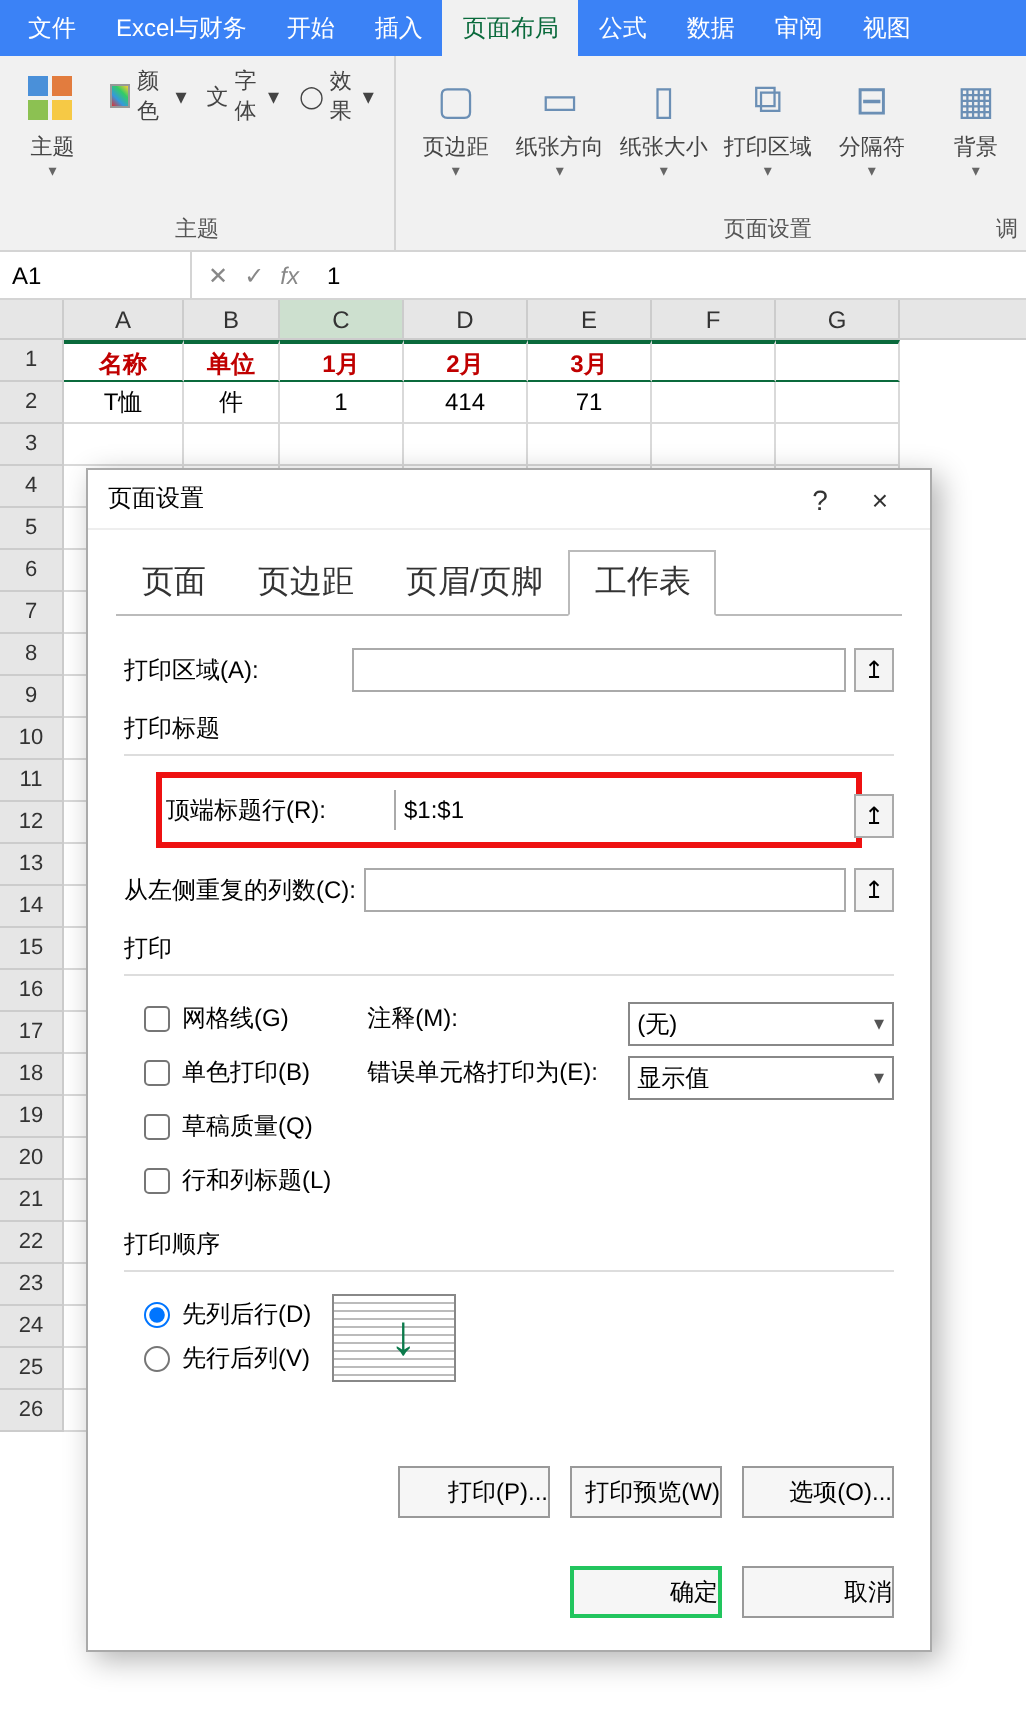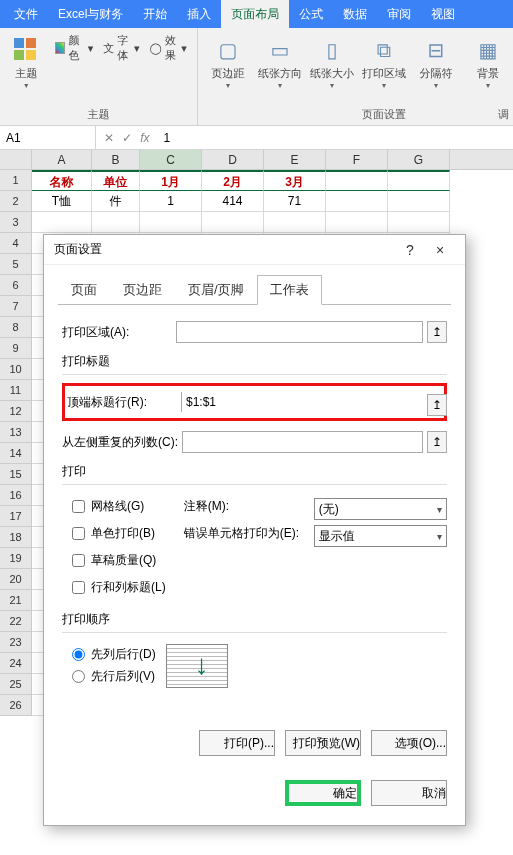--- a/index.html
+++ b/index.html
@@ -40,45 +40,45 @@
 .cell { border-right:1px solid #d9d9d9; border-bottom:1px solid #d9d9d9; font-size:12px; text-align:center; line-height:20px; }
 .hdrcell { font-weight:bold; color:#c00000; background:#fff; border-top:2px solid #0a6a3c; border-bottom:1px solid #0a6a3c; }
 .hdrcell:first-of-type { border-left:2px solid #0a6a3c;}
 
 
 .dialog { position:absolute; left:43px; top:234px; width:423px; height:592px; background:#fff; border:1px solid #aaa; box-shadow: 4px 4px 14px rgba(0,0,0,0.3); font-size:12px; }
 .dlg-title { height:30px; display:flex; align-items:center; padding:0 10px; border-bottom:1px solid #eee; }
 .dlg-title .t { flex:1; }
 .dlg-title .q, .dlg-title .x { width:30px; text-align:center; font-size:14px; color:#333; cursor:pointer;}
 .tabs { display:flex; padding: 10px 14px 0 14px; }
-.tab { padding:5px 12px; border:1px solid transparent; font-size:13px; color:#333; cursor:pointer;}
+.tab { padding:5px 12px; border:1px solid transparent; font-size:16px; color:#333; cursor:pointer;}
 .tab.active { border:1px solid #bbb; border-bottom:1px solid #fff; background:#fff;}
 .tabline { height:1px; background:#bbb; margin: -1px 14px 0 14px; }
 .dlg-body { padding: 10px 18px; }
 .field-row { display:flex; align-items:center; margin:6px 0; gap:4px;}
 .field-row label { min-width:110px; }
 .tinput { flex:1; height:22px; border:1px solid #aaa; padding:0 4px; font-size:12px;}
 .refbtn { width:20px; height:22px; border:1px solid #aaa; background:#f4f4f4; display:flex; align-items:center; justify-content:center; cursor:pointer;}
 .section-lbl { margin:10px 0 4px; }
 .hr { height:1px; background:#ddd; margin:2px 0 8px;}
-.redbox { border:3px solid #e11; padding:6px 8px 6px 2px; margin:2px 0 8px; display:flex; align-items:center; gap:4px;}
+.redbox { border:3px solid #e11; padding:6px 8px 6px 2px; margin:2px 16px 8px; display:flex; align-items:center; gap:4px;}
 .chk { display:flex; align-items:center; gap:6px; margin:5px 0 5px 10px; }
 .chk input { width:13px; height:13px;}
 .sel-row { display:flex; margin:5px 0;}
 .sel-row label { width:130px; margin-left:0;}
 .dropdown { flex:1; height:22px; border:1px solid #888; background:#fff; padding:0 4px; display:flex; align-items:center; justify-content:space-between; cursor:pointer;}
 .dropdown .arr { font-size:10px; color:#555;}
 .radio { display:flex; align-items:center; gap:6px; margin:5px 0 5px 10px;}
 .order-ico { width:62px; height:44px; border:1px solid #888; display:inline-block; margin-left:10px; background:
   repeating-linear-gradient(to bottom, #fff, #fff 3px, #bbb 3px, #bbb 4px);
   position:relative;}
 .order-arrow { position:absolute; left:28px; top:4px; color:#0b7a4b; font-size:28px; font-weight:bold;}
 .btn-row { display:flex; gap:10px; justify-content:flex-end; margin-top:10px;}
 .btn { min-width:76px; height:26px; border:1px solid #999; background:#f6f6f6; display:flex; align-items:center; justify-content:flex-end; cursor:pointer; font-size:12px;}
-.btn.primary { border:4px solid #22c55e; }
+.btn.primary { border:2px solid #22c55e; }
 .colstack { display:flex; gap:18px; }
 .colstack .left { display:flex; flex-direction:column; }
 .colstack .right { flex:1; }
 
 svg { display:block; }
 </style>
 </head>
 <body>
 
 <div class="menubar" id="menubar">

